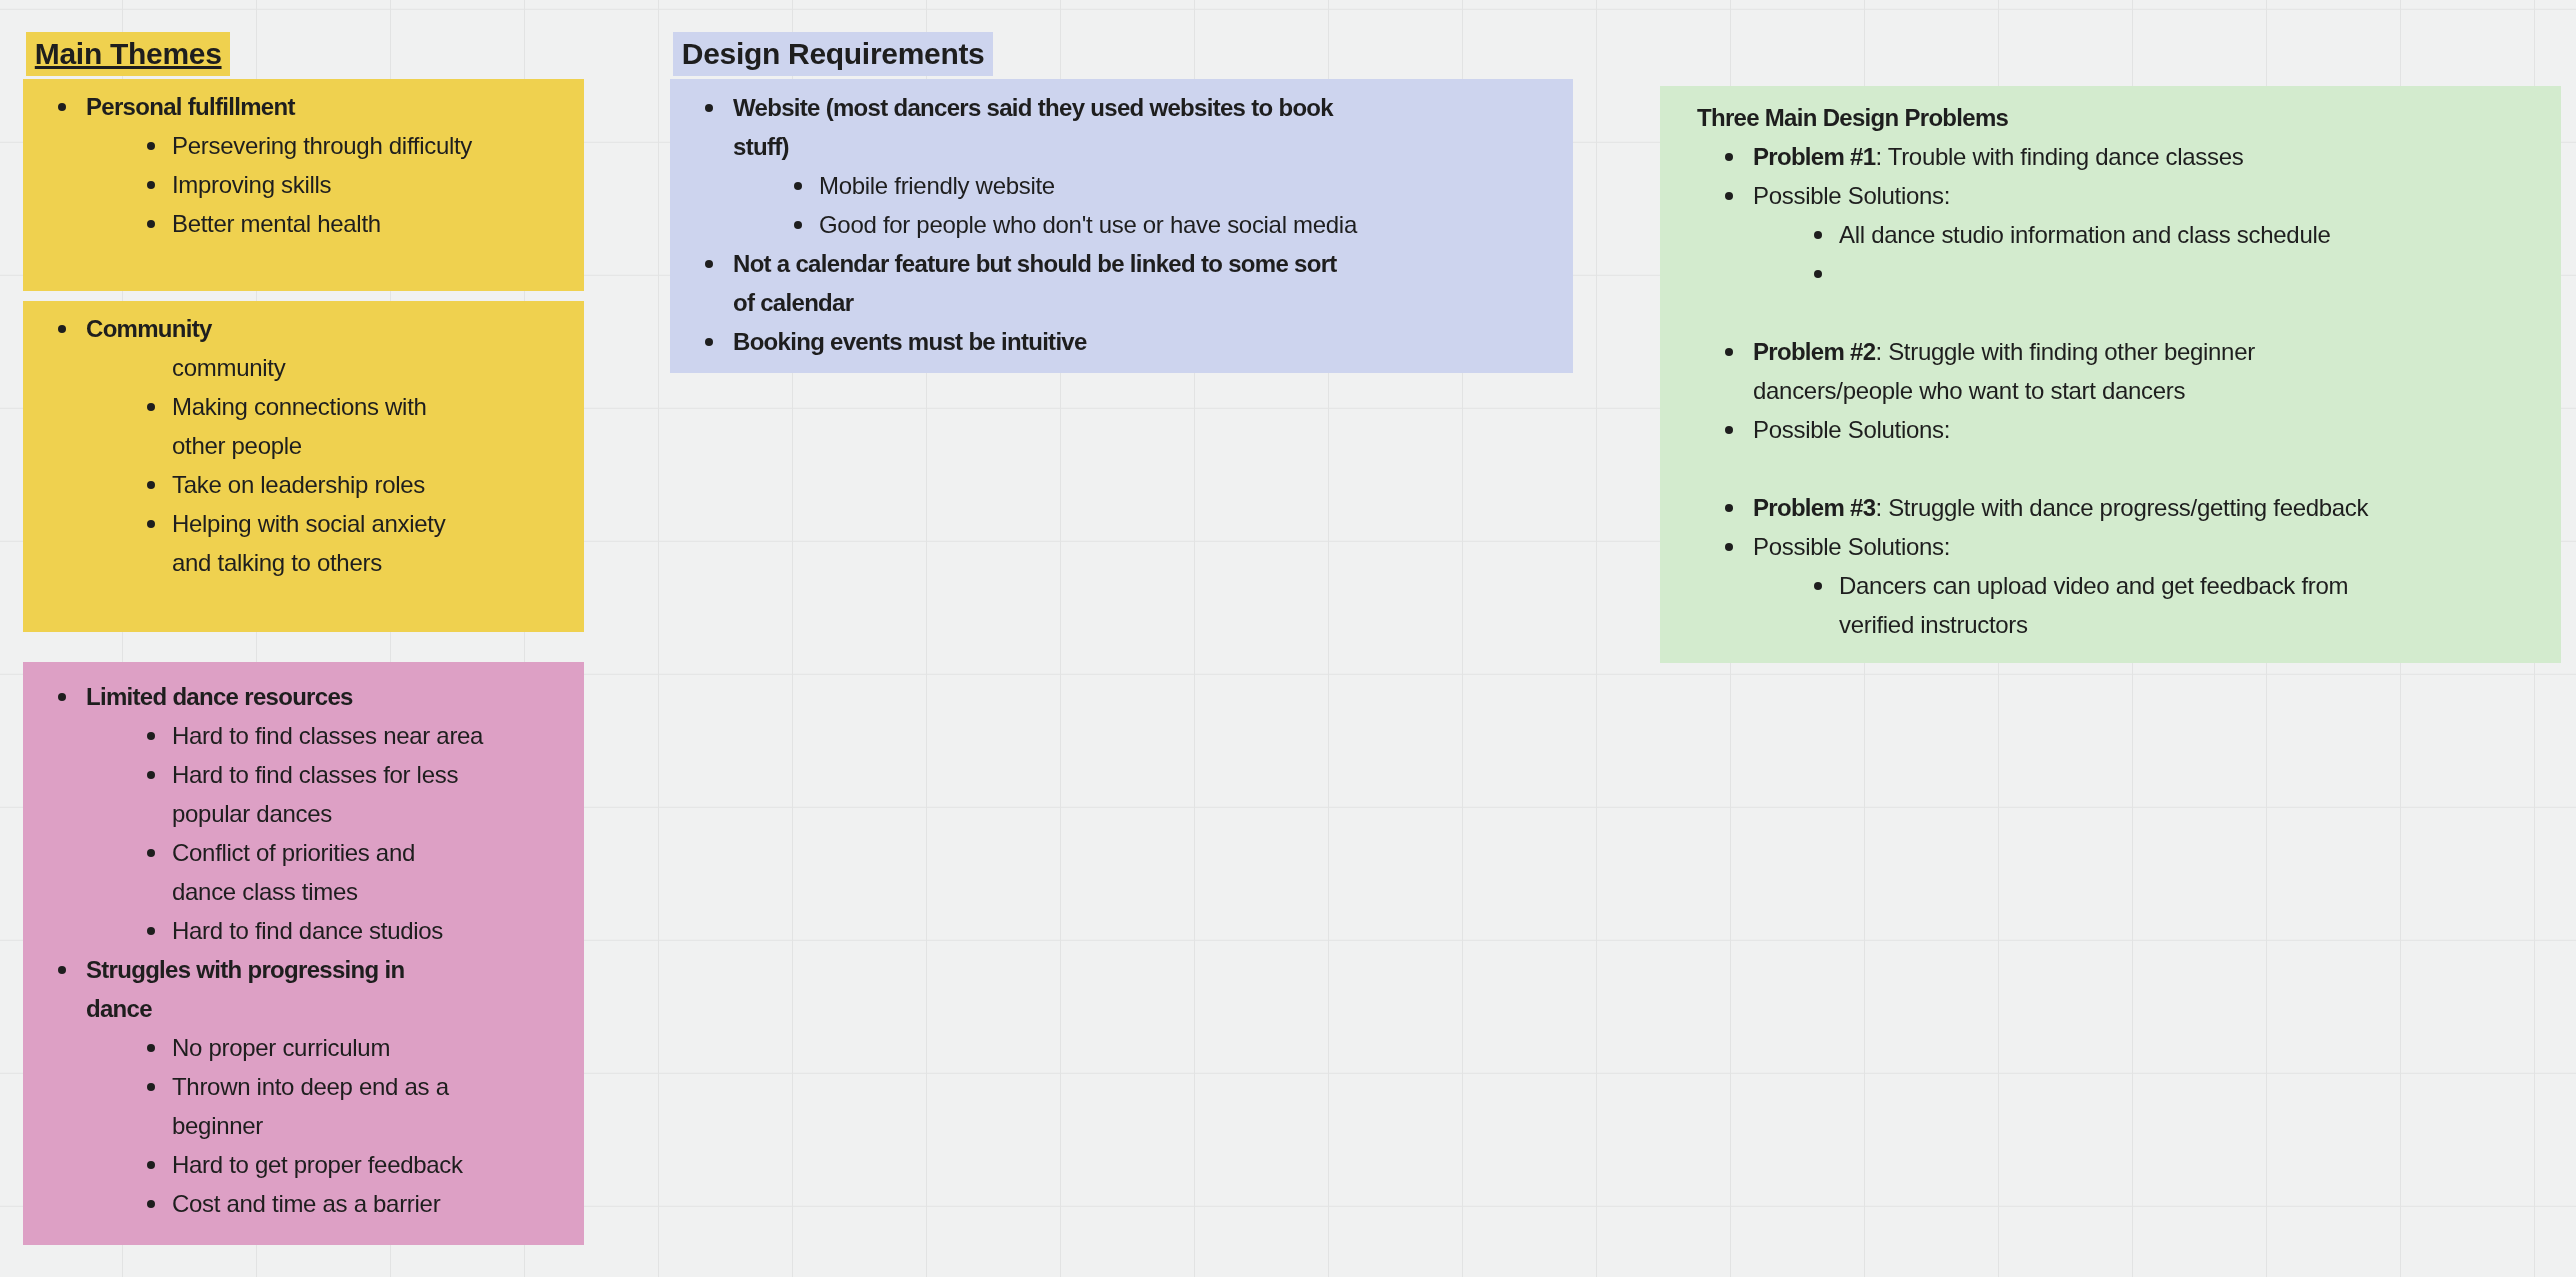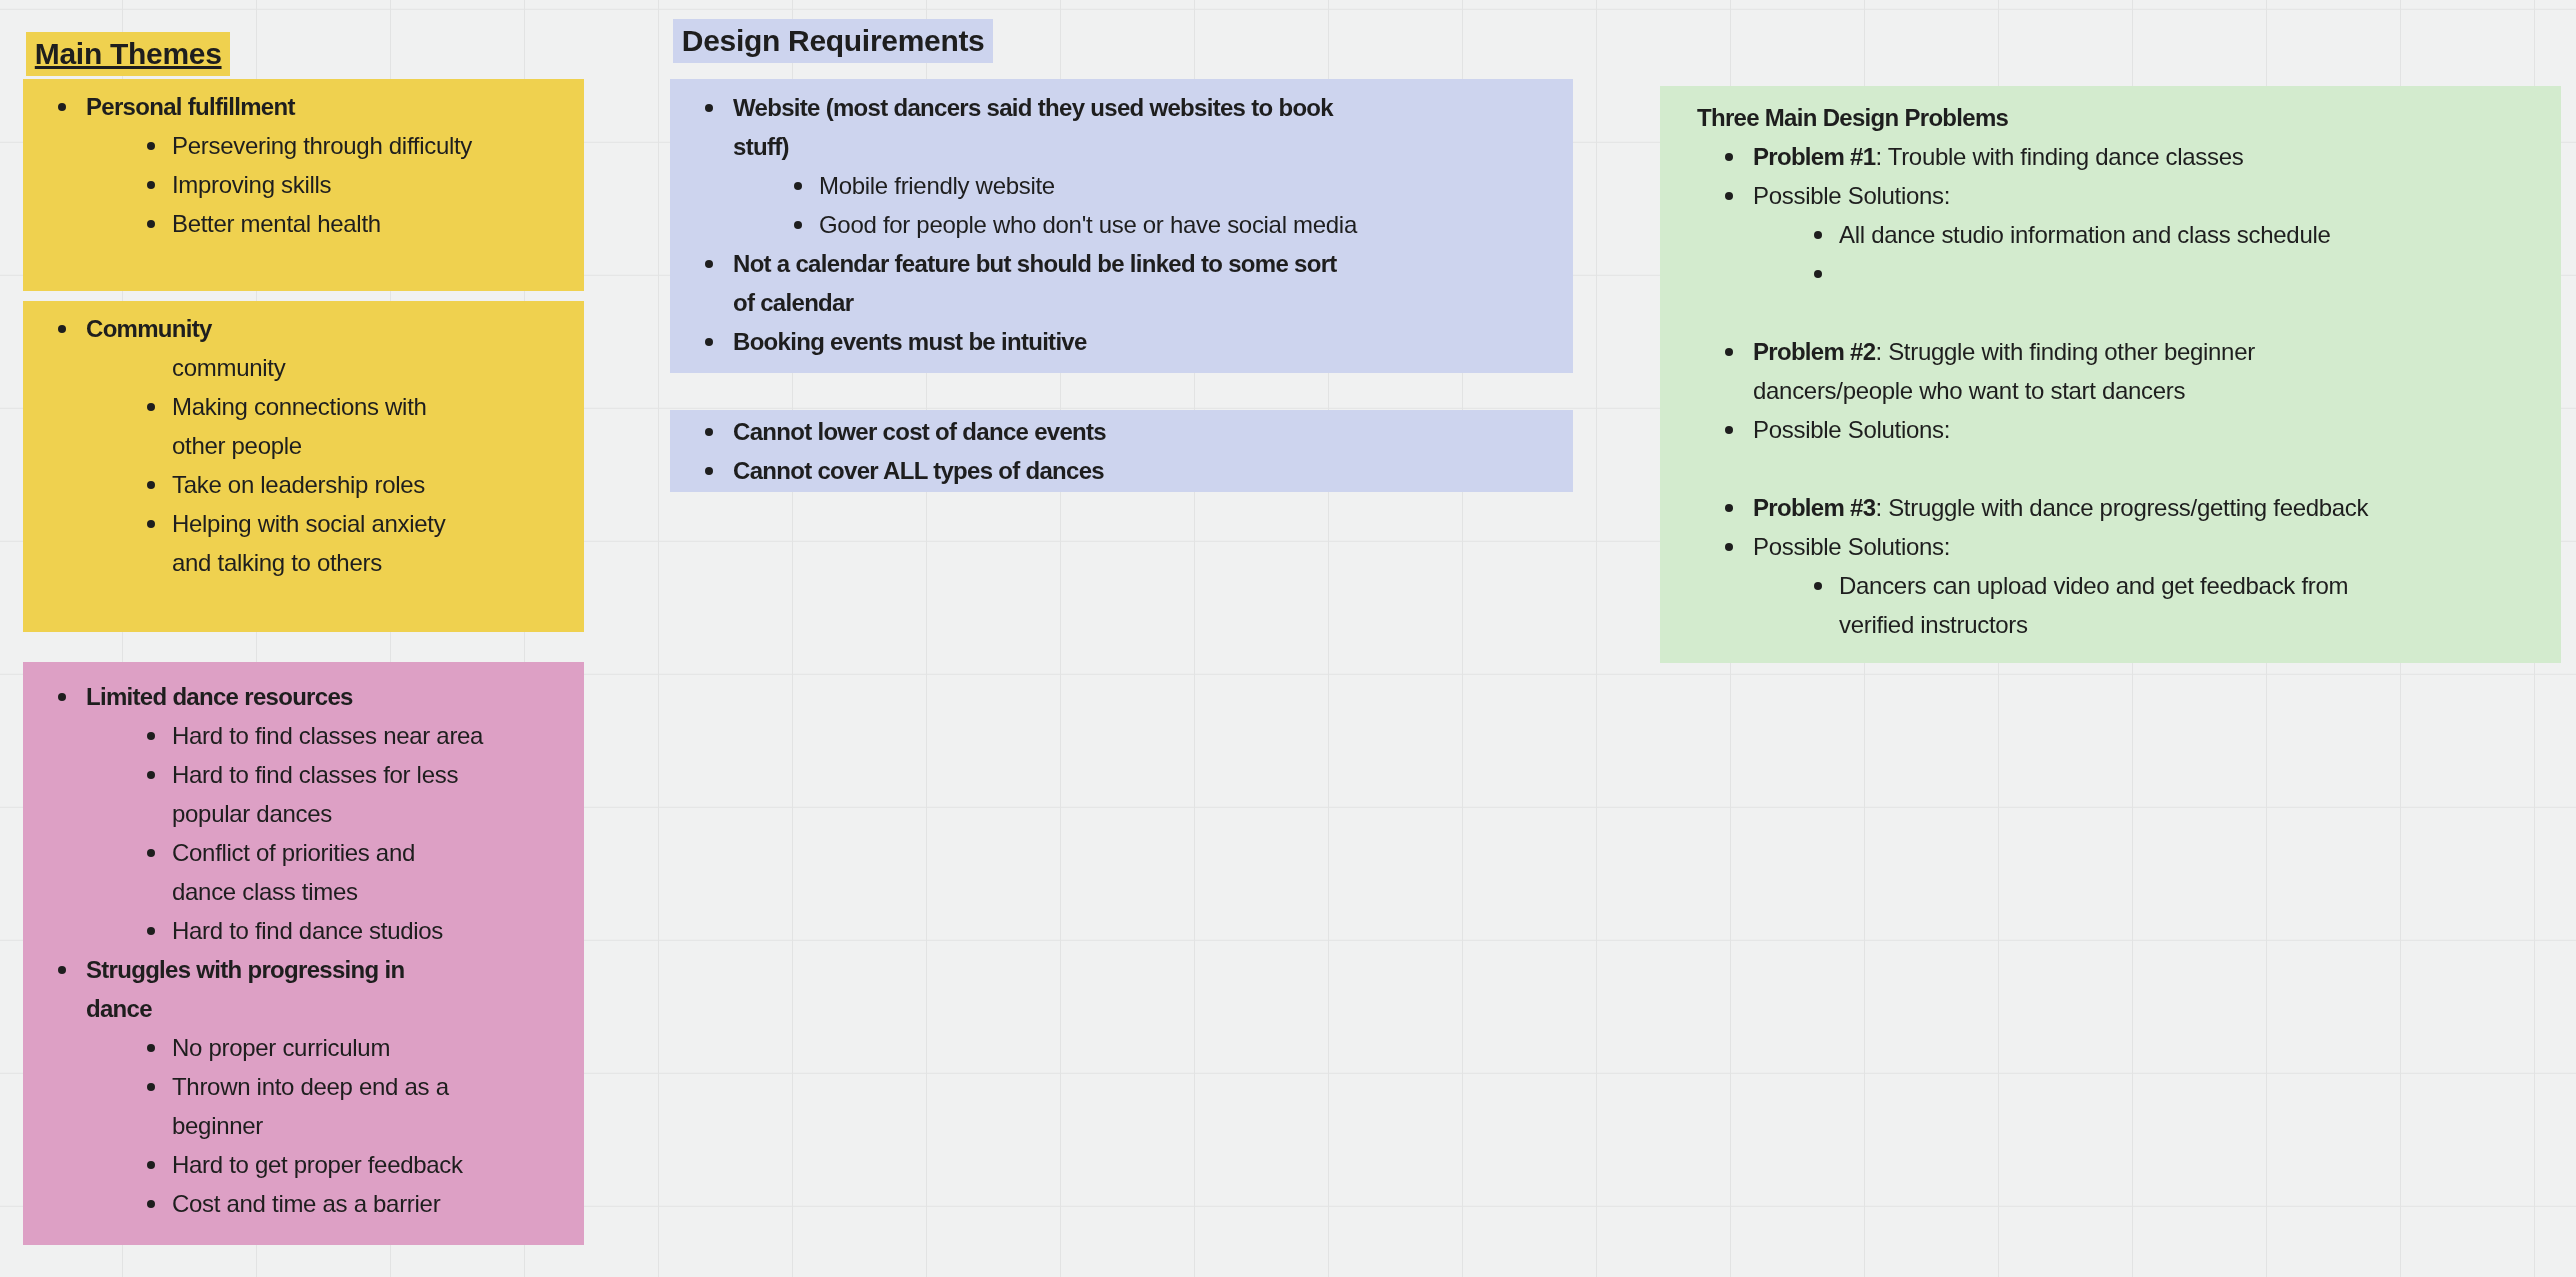--- a/index.html
+++ b/index.html
@@ -19,21 +19,21 @@
   .chip{
     position:absolute;
     padding:4.4px 8.8px;
     font-size:30px;
     font-weight:bold;
     letter-spacing:-0.3px;
     line-height:35px;
     white-space:nowrap;
   }
   #chip-main{left:26px;top:32px;text-decoration:underline;}
-  #chip-design{left:673px;top:19px;}
+  #chip-design{left:673px;top:32px;}
   .block{
     position:absolute;
     box-sizing:border-box;
   }
   #blk0{left:23px;top:79px;width:561px;height:212px;padding-top:8px;}
   #blk1{left:23px;top:301px;width:561px;height:331px;padding-top:8px;}
   #blk2{left:23px;top:662px;width:561px;height:583px;padding-top:15px;}
   #blk3{left:670px;top:79px;width:903px;height:294px;padding-top:8.8px;}
   #blk4{left:670px;top:410px;width:903px;height:82px;padding-top:1.8px;}
   #blk5{left:1660px;top:86px;width:901px;height:577px;padding-top:12.3px;padding-left:30px;}
@@ -105,24 +105,20 @@
   <div class="block" id="blk3" style="background: rgb(205, 212, 238);">
       <div class="line lvl1 bold-line"><span class="bullet"></span>Website (most dancers said they used websites to book</div>
       <div class="line lvl1 cont bold-line">stuff)</div>
       <div class="line lvl2"><span class="bullet"></span>Mobile friendly website</div>
       <div class="line lvl2"><span class="bullet"></span>Good for people who don't use or have social media</div>
       <div class="line lvl1 bold-line"><span class="bullet"></span>Not a calendar feature but should be linked to some sort</div>
       <div class="line lvl1 cont bold-line">of calendar</div>
       <div class="line lvl1 bold-line"><span class="bullet"></span>Booking events must be intuitive</div>
     </div>
 
-  <div class="block" id="blk4" style="background: rgb(205, 212, 238);">
-      <div class="line lvl1 bold-line"><span class="bullet"></span>Cannot lower cost of dance events</div>
-      <div class="line lvl1 bold-line"><span class="bullet"></span>Cannot cover ALL types of dances</div>
-    </div>
 
   <div class="block" id="blk5" style="background: rgb(211, 235, 206);">
       <div class="line lvl0 bold-line">Three Main Design Problems</div>
       <div class="line lvl1"><span class="bullet"></span><b>Problem #1</b>: Trouble with finding dance classes</div>
       <div class="line lvl1"><span class="bullet"></span>Possible Solutions:</div>
       <div class="line lvl2"><span class="bullet"></span>All dance studio information and class schedule</div>
       <div class="line lvl2">
         <span class="bullet"></span>
       </div>
       <div class="line blank"></div>

